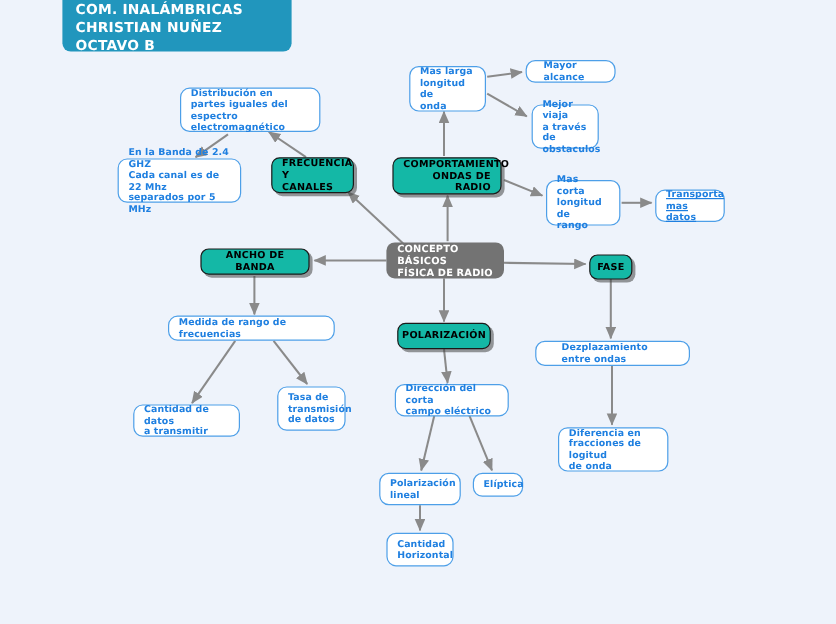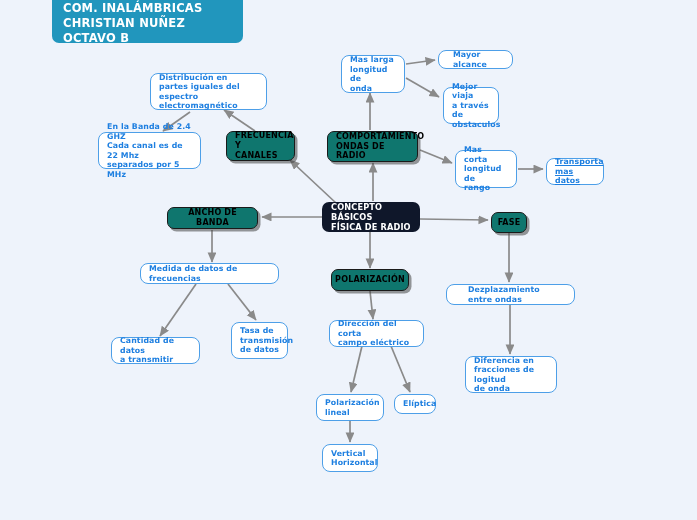--- a/index.html
+++ b/index.html
@@ -42,32 +42,32 @@
     font-weight: bold;
     font-size: 11.5px;
     letter-spacing: 0.2px;
     border-radius: 0 0 7px 7px;
     padding: 3px 10px 5px 11px;
     text-align: left;
     line-height: 1.28;
   }
   
   .root-node {
-    background: #0f172a;
+    background: #737373;
     color: #ffffff;
     font-weight: bold;
     font-size: 8.2px;
     border-radius: 7px;
     padding: 6px 9px;
     letter-spacing: 0.15px;
     text-align: left;
   }
   
   .cat-node {
-    background: #0f766e;
+    background: #14b8a6;
     color: #000000;
     font-weight: bold;
     font-size: 8px;
     border: 1.6px solid #1a1a1a;
     border-radius: 7px;
     padding: 5px 8px;
     letter-spacing: 0.2px;
     box-shadow: 2.5px 2.5px 0 rgba(70,70,70,0.55);
     text-align: left;
   }
@@ -149,21 +149,21 @@
 COM. INALÁMBRICAS
 CHRISTIAN NUÑEZ
 OCTAVO B</div>
 
   <div class="node root-node" style="left:322px; top:202px; width:98px; height:30px;">CONCEPTO BÁSICOS
 FÍSICA DE RADIO</div>
 
   <div class="node cat-node" style="left:226px; top:131px; width:69px; height:30px;">FRECUENCIA Y
 CANALES</div>
 
-  <div class="node cat-node" style="left:327px; top:131px; width:91px; height:31px;">COMPORTAMIENTO
+  <div class="node cat-node" style="left:327px; top:131px; width:91px; height:31px;text-align:right;">COMPORTAMIENTO
 ONDAS DE RADIO</div>
 
   <div class="node cat-node centered" style="left:167px; top:207px; width:91px; height:22px;">ANCHO DE BANDA</div>
 
   <div class="node cat-node centered" style="left:491px; top:212px; width:36px; height:21px;">FASE</div>
 
   <div class="node cat-node centered" style="left:331px; top:269px; width:78px; height:22px;">POLARIZACIÓN</div>
 
   <div class="node leaf-node" style="left:150px; top:73px; width:117px; height:37px;">Distribución en
 partes iguales del
@@ -183,21 +183,21 @@
 a través de
 obstaculos</div>
 
   <div class="node leaf-node" style="left:455px; top:150px; width:62px; height:38px;">Mas corta
 longitud de
 rango</div>
 
   <div class="node leaf-node" style="left:546px; top:158px; width:58px; height:27px;text-decoration:underline;">Transporta
 mas datos</div>
 
-  <div class="node leaf-node" style="left:140px; top:263px; width:139px; height:21px;">Medida de datos de frecuencias</div>
+  <div class="node leaf-node" style="left:140px; top:263px; width:139px; height:21px;">Medida de rango de frecuencias</div>
 
   <div class="node leaf-node" style="left:111px; top:337px; width:89px; height:27px;">Cantidad de datos
 a transmitir</div>
 
   <div class="node leaf-node" style="left:231px; top:322px; width:57px; height:37px;">Tasa de
 transmisión
 de datos</div>
 
   <div class="node leaf-node" style="left:446px; top:284px; width:129px; height:21px;padding-left:21px;">Dezplazamiento entre ondas</div>
 
@@ -206,16 +206,16 @@
 de onda</div>
 
   <div class="node leaf-node" style="left:329px; top:320px; width:95px; height:27px;">Dirección del corta
 campo eléctrico</div>
 
   <div class="node leaf-node" style="left:316px; top:394px; width:68px; height:27px;">Polarización
 lineal</div>
 
   <div class="node leaf-node" style="left:394px; top:394px; width:42px; height:20px;">Elíptica</div>
 
-  <div class="node leaf-node" style="left:322px; top:444px; width:56px; height:28px;">Vertical
+  <div class="node leaf-node" style="left:322px; top:444px; width:56px; height:28px;">Cantidad
 Horizontal</div>
 
 </div>
 
 </body></html>

